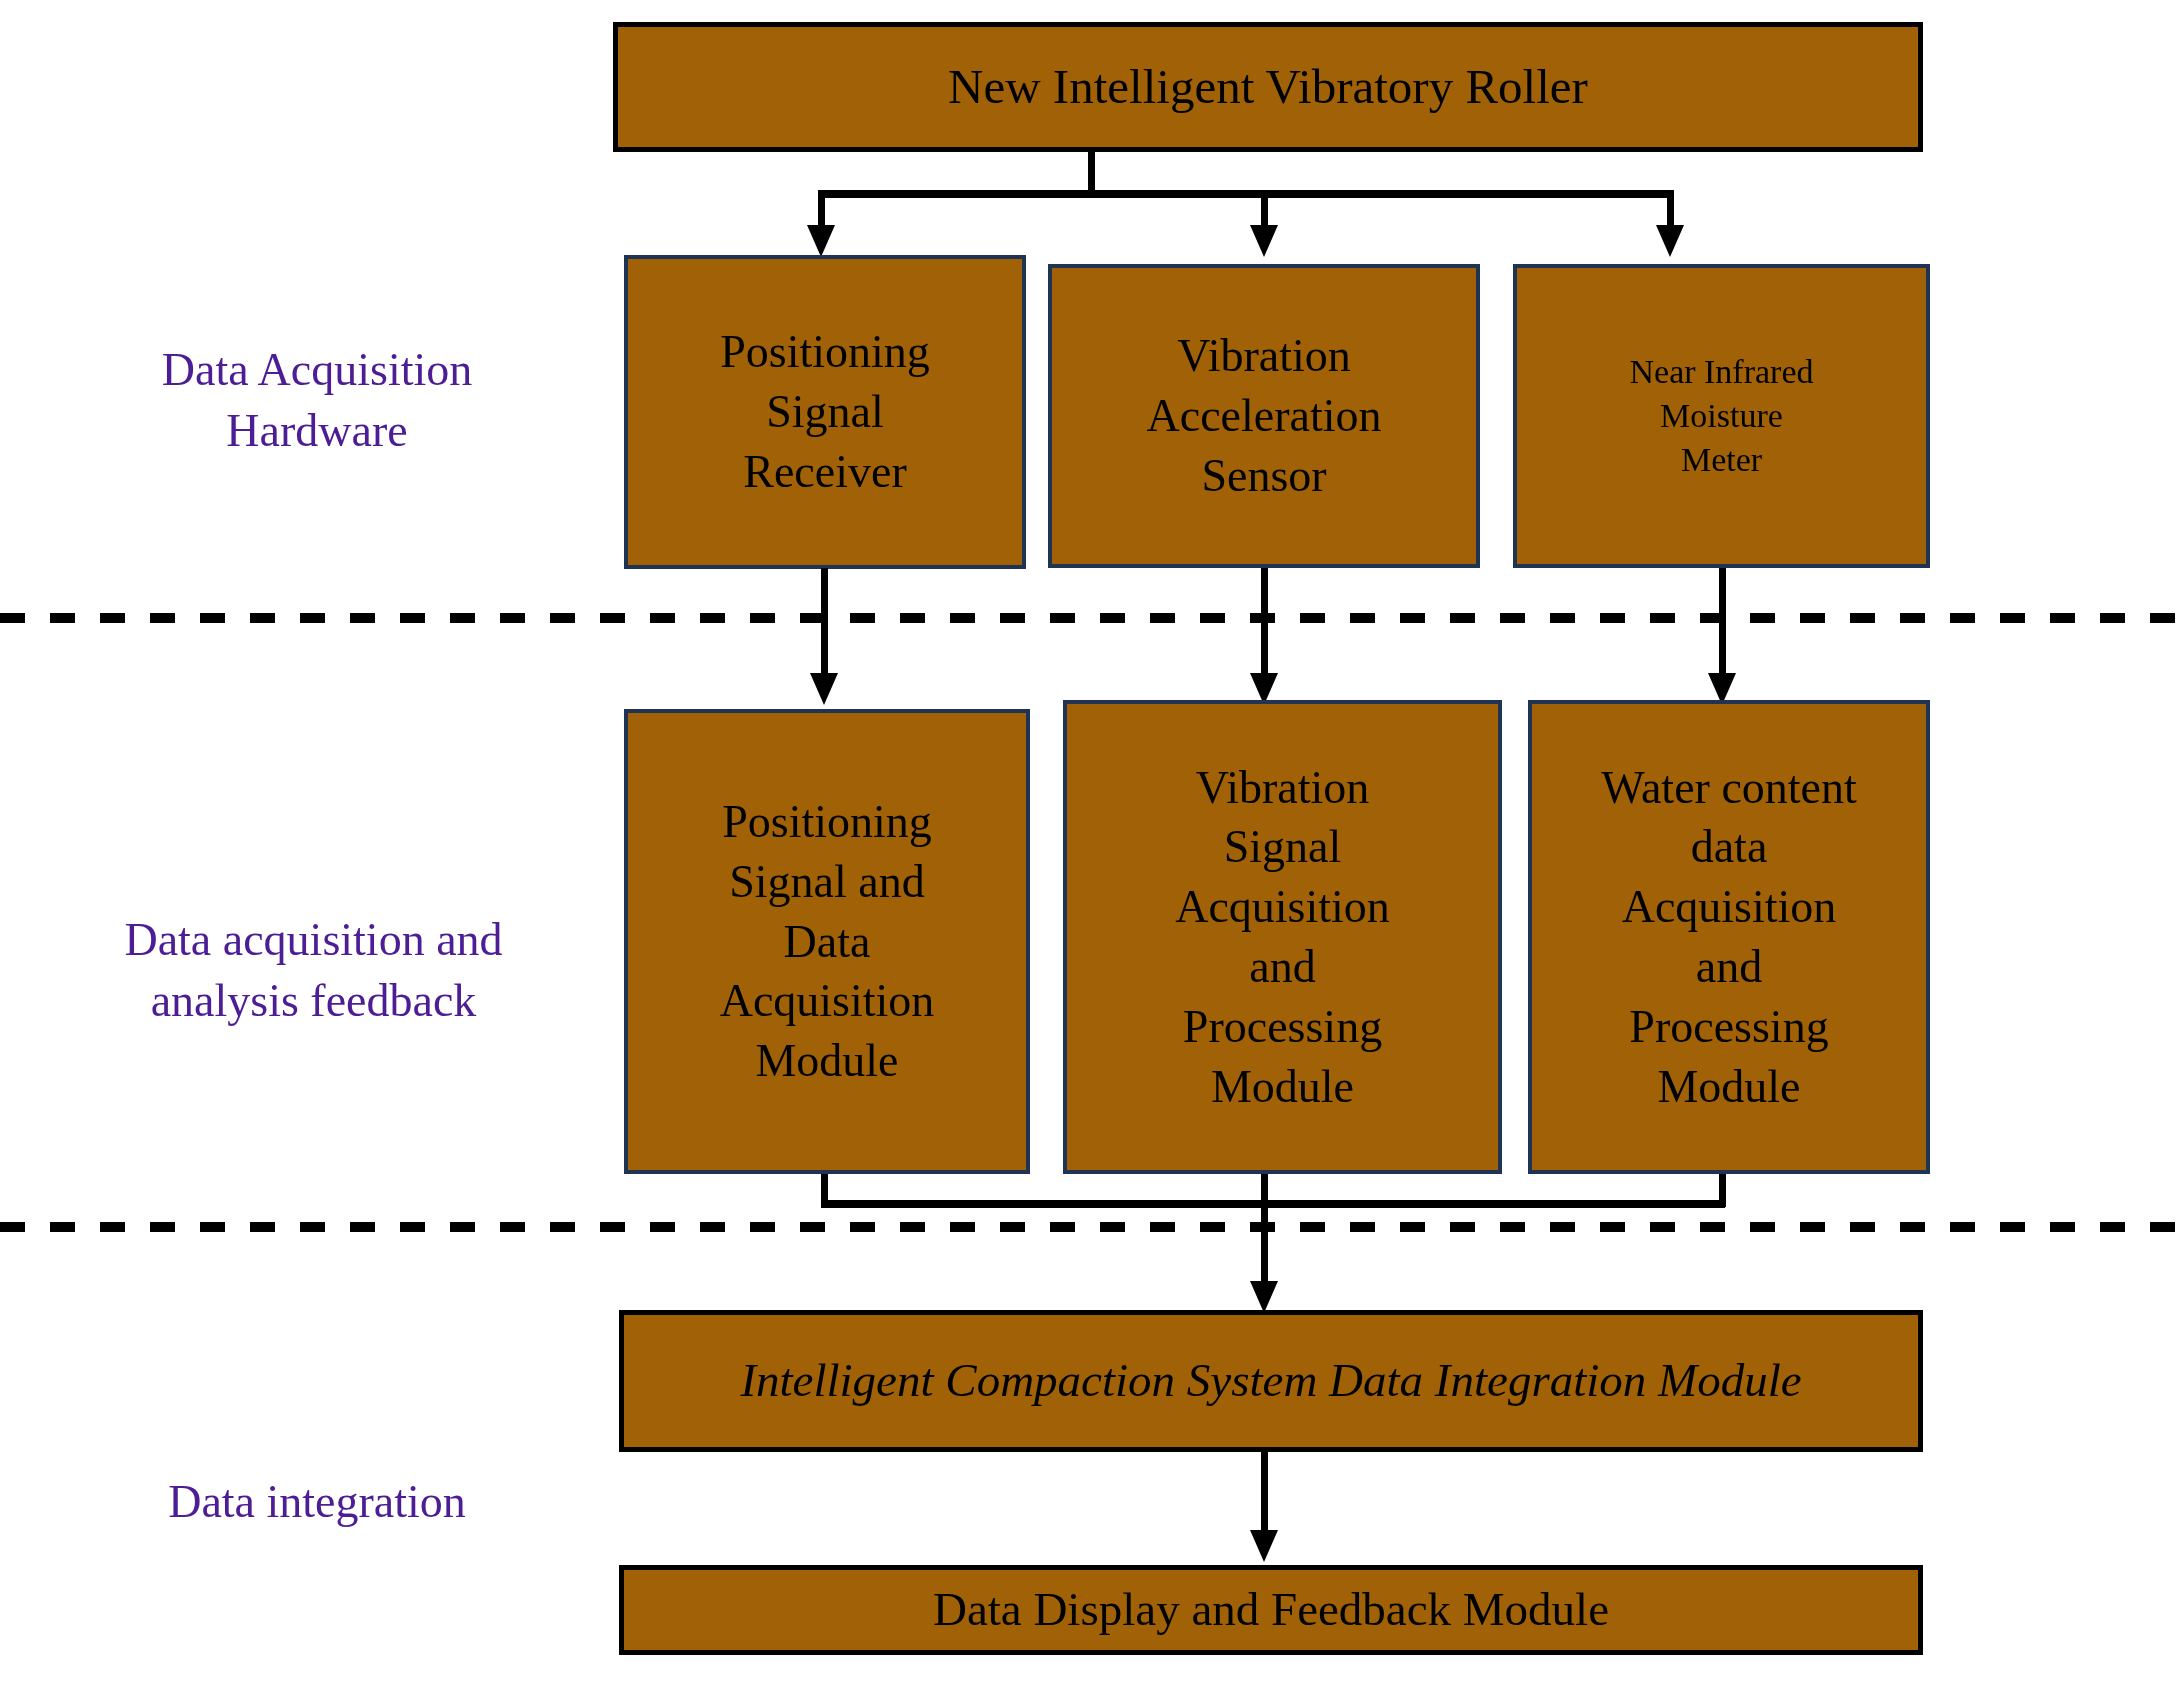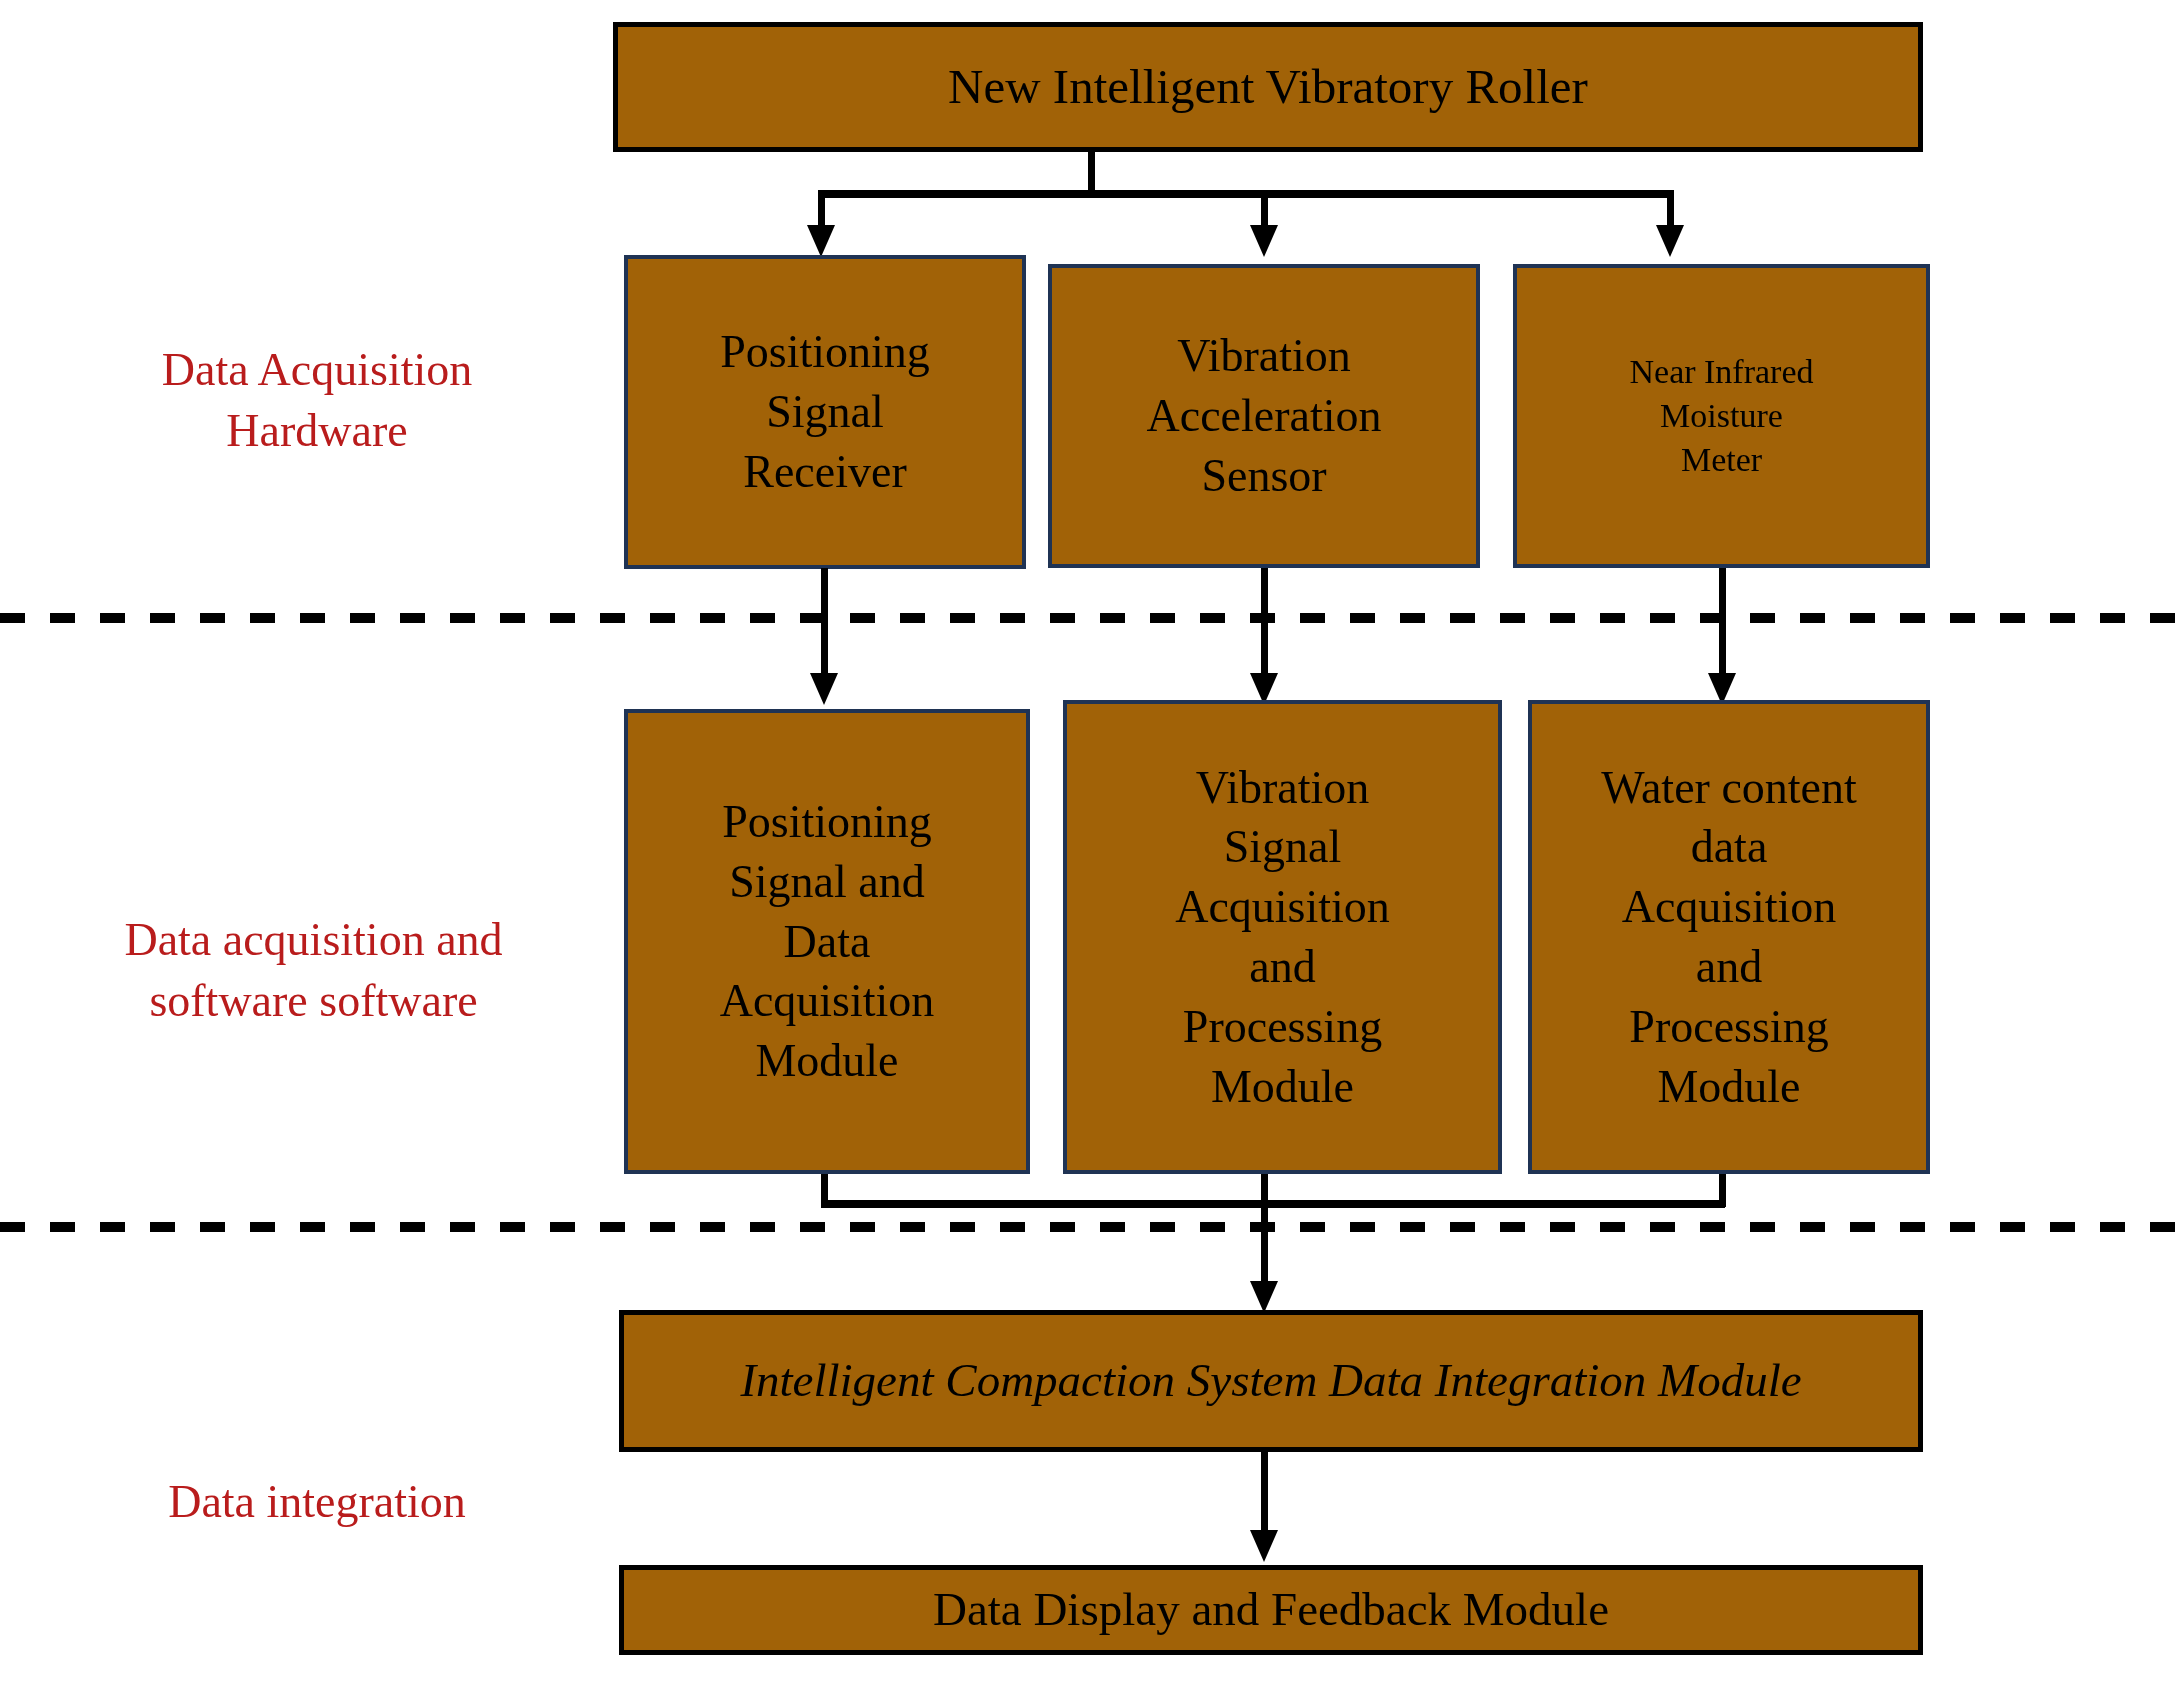--- a/index.html
+++ b/index.html
@@ -28,21 +28,21 @@
     color: #000000;
     line-height: 1.30;
   }
   .box-black { border: 5.2px solid #000000; }
   .box-navy  { border: 4.4px solid #1f3354; }
 
   
   .stage-label {
     position: absolute;
     text-align: center;
-    color: #b91c1c;
+    color: #4c1d95;
     line-height: 1.32;
     font-size: 46px;
   }
 
   
   .vline {
     position: absolute;
     background: #000000;
     width: 6.6px;
   }
@@ -93,21 +93,21 @@
   <div class="vline" style="left:1667px; top:190px; height:38px;"></div>
   <div class="arrowhead" style="left:1656px; top:225px;"></div>
 
   <div class="stage-label" style="left:44px; top:340px; width:546px;">
     <div>Data Acquisition</div>
     <div>Hardware</div>
   </div>
 
   <div class="stage-label" style="left:22px; top:910px; width:583px;">
     <div>Data acquisition and</div>
-    <div>software software</div>
+    <div>analysis feedback</div>
   </div>
 
   <div class="stage-label" style="left:44px; top:1472px; width:546px;">
     <div>Data integration</div>
   </div>
 
   <div class="box box-navy" style="left:624px; top:255px; width:402px; height:314px; font-size:46px;">
     <span>Positioning<br>Signal<br>Receiver</span>
   </div>
 

